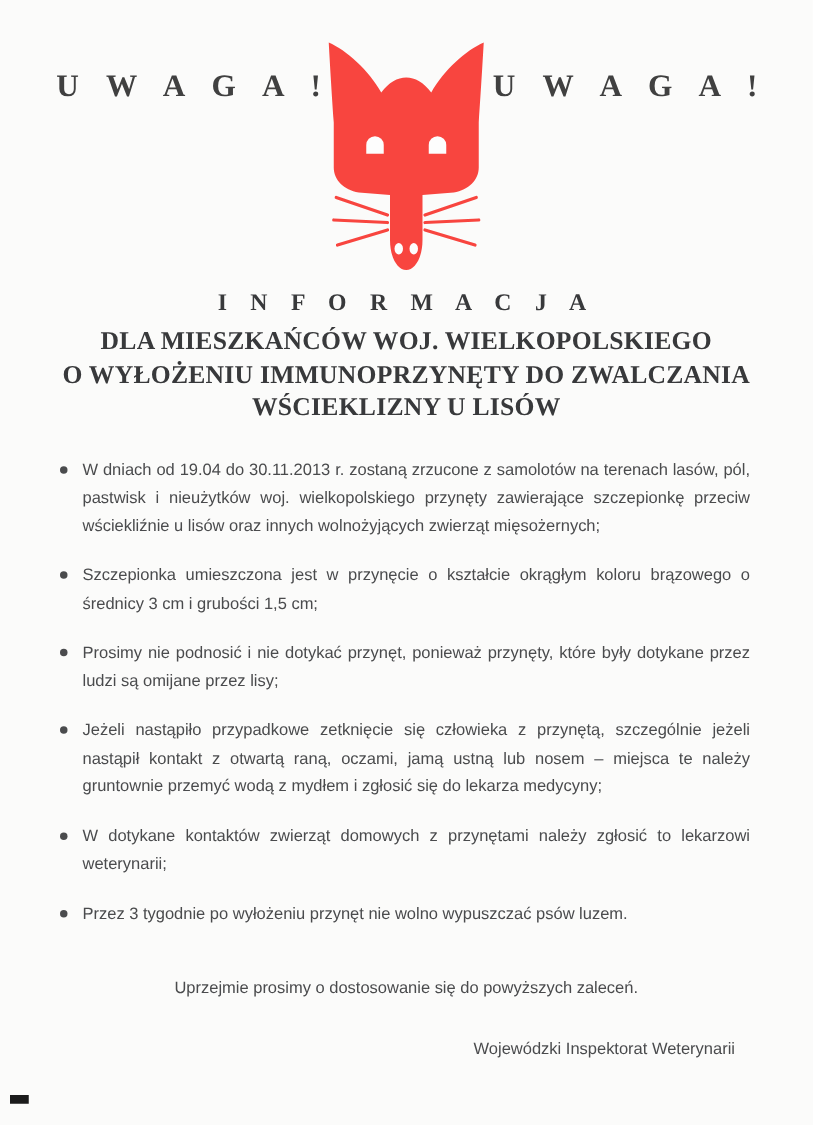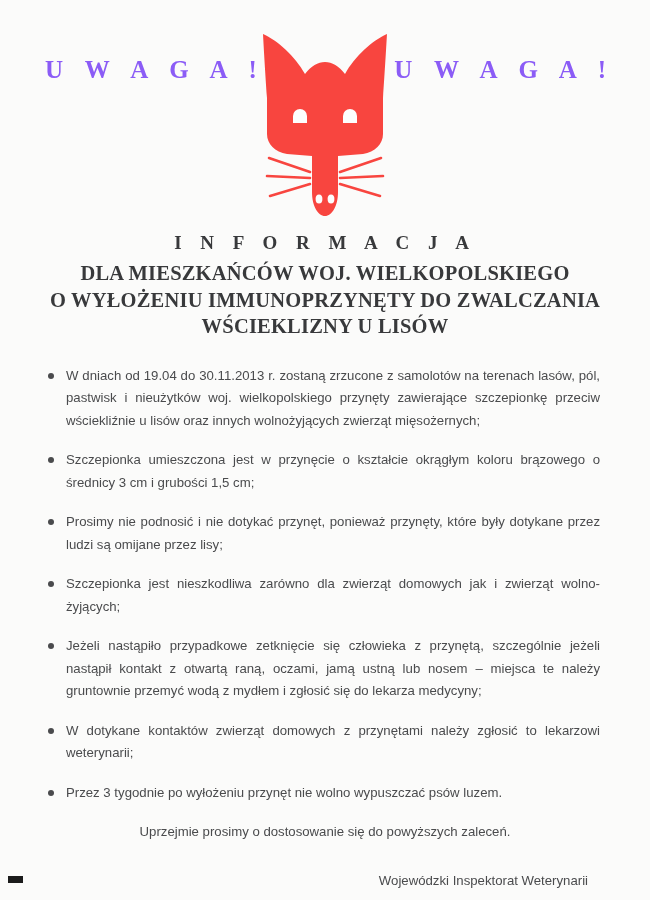--- a/index.html
+++ b/index.html
@@ -29,21 +29,21 @@
     height: 225px;
     width: 100%;
   }
   .uwaga {
     position: absolute;
     top: 56px;
     font-family: "Liberation Serif", serif;
     font-weight: bold;
     font-size: 25px;
     letter-spacing: 8px;
-    color: #8b5cf6;
+    color: #404040;
     white-space: nowrap;
   }
   .uwaga-left  { left: 45px; }
   .uwaga-right { right: 36px; }
 
   .fox-wrap {
     position: absolute;
     left: 0;
     right: 0;
     top: 26px;
@@ -98,20 +98,21 @@
     height: 6px;
     border-radius: 50%;
     background: #4a4b4d;
   }
   .bullet.nojustify {
     text-align: left;
   }
 
   
   .closing {
+    margin-top: 20px;
     text-align: center;
     font-size: 13.2px;
     line-height: 22px;
     color: #4a4b4d;
   }
   .signature {
     margin: 26px 62px 0 0;
     text-align: right;
     font-size: 13.2px;
     line-height: 23px;
@@ -182,21 +183,20 @@
     <div class="title-line title-informacja">I N F O R M A C J A</div>
     <div class="title-line title-l2">DLA MIESZKAŃCÓW WOJ. WIELKOPOLSKIEGO</div>
     <div class="title-line title-l3">O WYŁOŻENIU IMMUNOPRZYNĘTY DO ZWALCZANIA</div>
     <div class="title-line title-l4">WŚCIEKLIZNY U LISÓW</div>
   </div>
 
   <ul class="bullets">
     <li class="bullet">W dniach od 19.04 do 30.11.2013 r. zostaną zrzucone z samolotów na terenach lasów, pól, pastwisk i nieużytków woj. wielkopolskiego przynęty zawierające szczepionkę przeciw wściekliźnie u lisów oraz innych wolnożyjących zwierząt mięsożernych;</li>
     <li class="bullet">Szczepionka umieszczona jest w przynęcie o kształcie okrągłym koloru brązowego o średnicy 3 cm i grubości 1,5 cm;</li>
     <li class="bullet">Prosimy nie podnosić i nie dotykać przynęt, ponieważ przynęty, które były dotykane przez ludzi są omijane przez lisy;</li>
-    <li class="bullet">Szczepionka jest nieszkodliwa zarówno dla zwierząt domowych jak i zwierząt wolno-żyjących;</li>
     <li class="bullet">Jeżeli nastąpiło przypadkowe zetknięcie się człowieka z przynętą, szczególnie jeżeli nastąpił kontakt z otwartą raną, oczami, jamą ustną lub nosem – miejsca te należy gruntownie przemyć wodą z mydłem i zgłosić się do lekarza medycyny;</li>
     <li class="bullet">W dotykane kontaktów zwierząt domowych z przynętami należy zgłosić to lekarzowi weterynarii;</li>
     <li class="bullet nojustify">Przez 3 tygodnie po wyłożeniu przynęt nie wolno wypuszczać psów luzem.</li>
   </ul>
 
   <div class="closing">Uprzejmie prosimy o dostosowanie się do powyższych zaleceń.</div>
 
   <div class="signature">
     <div>Wojewódzki Inspektorat Weterynarii</div>
 

